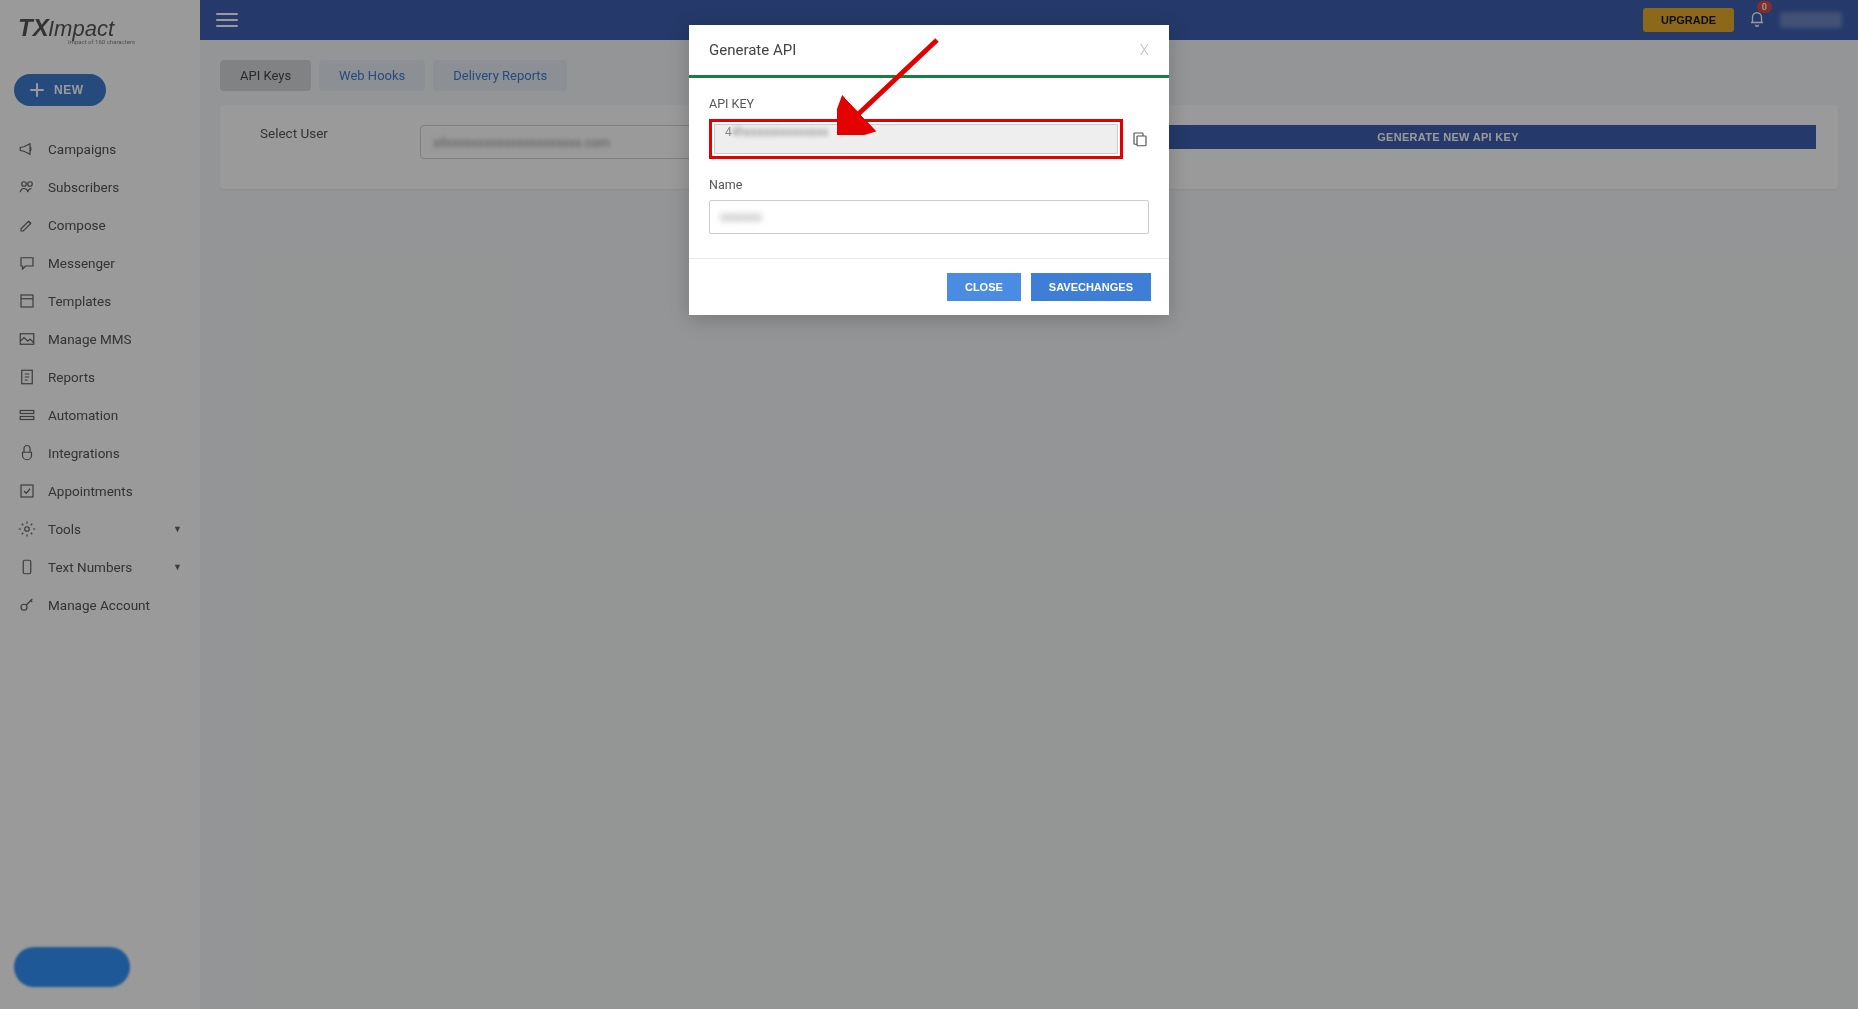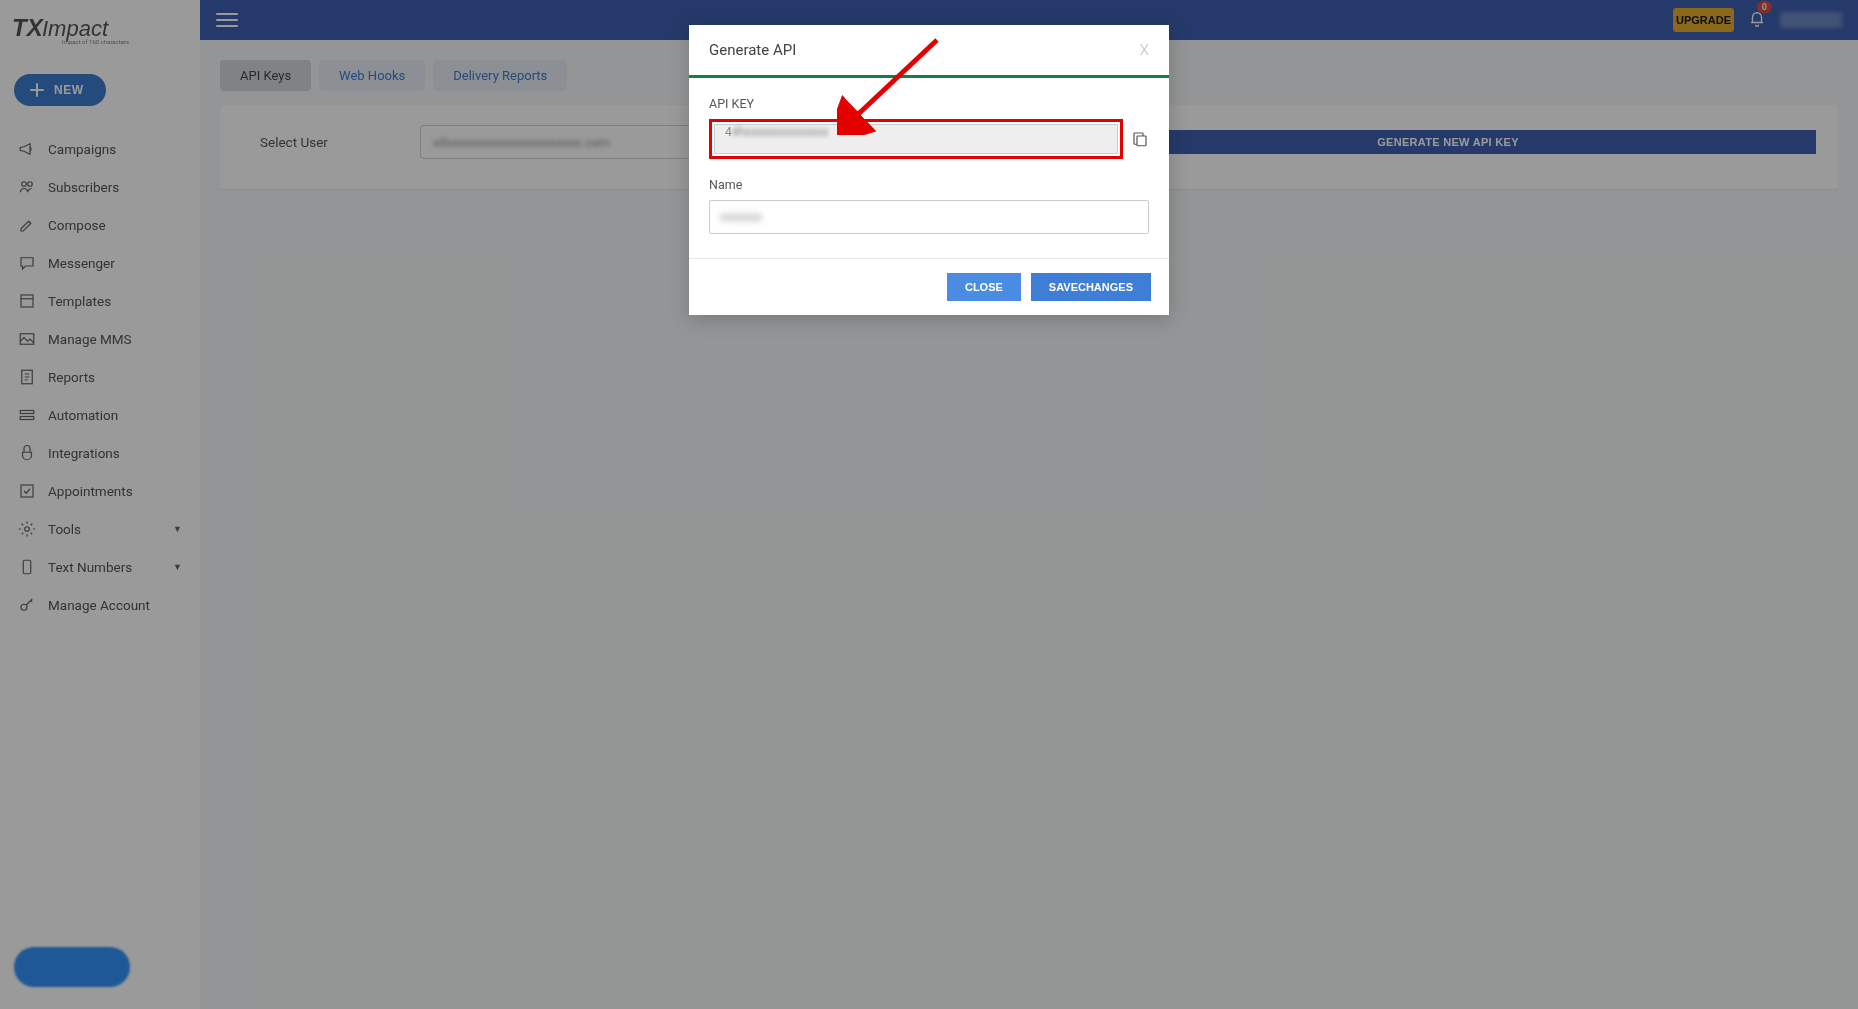--- a/index.html
+++ b/index.html
@@ -1,43 +1,43 @@
 <!DOCTYPE html>
 <html><head>
   <meta charset="utf-8">
   <style>
     * { box-sizing: border-box; margin: 0; padding: 0; }
     body { font-family: -apple-system, BlinkMacSystemFont, "Segoe UI", Roboto, Arial, sans-serif; background: #fff; overflow: hidden; }
     .app { display: flex; height: 1009px; width: 1858px; position: relative; }
     .sidebar { width: 200px; background: #fff; padding-top: 4px; }
-    .logo { padding: 4px 12px 10px; }
+    .logo { padding: 4px 18px 10px; }
     .logo-svg { width: 120px; height: 38px; }
     .new-btn { display: flex; align-items: center; gap: 10px; background: #2b6fc8; color: #fff; border: none; border-radius: 22px; padding: 9px 22px 9px 16px; margin: 14px 0 24px 14px; font-size: 12px; font-weight: 600; cursor: pointer; letter-spacing: 0.5px; }
     .nav { list-style: none; }
     .nav-item { display: flex; align-items: center; padding: 10px 18px; color: #444; font-size: 13.5px; cursor: pointer; position: relative; }
     .nav-item .icon { width: 18px; height: 18px; margin-right: 12px; stroke: #555; fill: none; stroke-width: 1.6; }
     .nav-item .chev { margin-left: auto; font-size: 9px; color: #555; }
     .help-bubble { position: absolute; bottom: 22px; left: 14px; background: #1e88f7; width: 116px; height: 40px; border-radius: 24px; filter: blur(1px); }
     .main { flex: 1; background: #f5f6f7; display: flex; flex-direction: column; }
     .topbar { height: 40px; background: #2b51a8; display: flex; align-items: center; padding: 0 16px; }
     .hamburger { width: 22px; height: 16px; cursor: pointer; }
     .tb-right { margin-left: auto; display: flex; align-items: center; gap: 14px; }
-    .upgrade-btn { background: #e5a617; color: #000; border: none; border-radius: 3px; padding: 6px 3px; font-size: 11px; font-weight: 600; cursor: pointer; }
+    .upgrade-btn { background: #e5a617; color: #000; border: none; border-radius: 3px; padding: 6px 18px; font-size: 11px; font-weight: 600; cursor: pointer; }
     .bell-wrap { position: relative; }
     .bell-icon { width: 18px; height: 18px; stroke: #fff; fill: none; stroke-width: 1.8; }
     .badge { position: absolute; top: -8px; right: -6px; background: #d63939; color: #fff; border-radius: 9px; font-size: 9px; padding: 1px 5px; font-weight: 600; }
     .user-blur { width: 62px; height: 16px; background: rgba(255,255,255,0.25); border-radius: 3px; filter: blur(2px); }
     .content { padding: 20px; }
     .tabbar { display: flex; gap: 8px; margin-bottom: 14px; }
     .tab { padding: 8px 20px; border-radius: 4px; font-size: 13px; cursor: pointer; }
     .tab.active { background: #d0d4d8; color: #333; }
     .tab.inactive { background: #e6ecf5; color: #2b6fc8; }
     .card { background: #fff; border-radius: 4px; padding: 20px 22px 30px; box-shadow: 0 1px 2px rgba(0,0,0,0.07); }
     .card h2 { font-size: 18px; font-weight: 500; color: #333; margin-bottom: 22px; }
-    .form-row { display: flex; align-items: center; gap: 20px; margin-left: 18px; }
+    .form-row { display: flex; align-items: flex-start; gap: 20px; margin-left: 18px; }
     .form-label { width: 140px; font-size: 13.5px; color: #444; }
     .user-select { flex: 0 0 640px; height: 34px; border: 1px solid #ccc; border-radius: 4px; padding: 0 12px; display: flex; align-items: center; color: #888; font-size: 13px; }
     .user-select-text { filter: blur(2px); }
     .gen-btn { flex: 1; height: 24px; background: #2b51a8; color: #fff; border: none; font-size: 11px; font-weight: 600; cursor: pointer; letter-spacing: 0.3px; text-align: center; }
     .overlay { position: absolute; inset: 0; background: rgba(30,30,30,0.45); display: flex; justify-content: center; align-items: flex-start; padding-top: 25px; }
     .modal { width: 480px; background: #fff; box-shadow: 0 4px 20px rgba(0,0,0,0.2); }
     .modal-header { display: flex; align-items: center; padding: 16px 20px; border-bottom: 3px solid #15803d; }
     .modal-title { font-size: 15px; color: #444; }
     .modal-close { margin-left: auto; color: #bbb; font-size: 15px; font-weight: 300; cursor: pointer; }
     .modal-body { padding: 18px 20px 24px; position: relative; }

